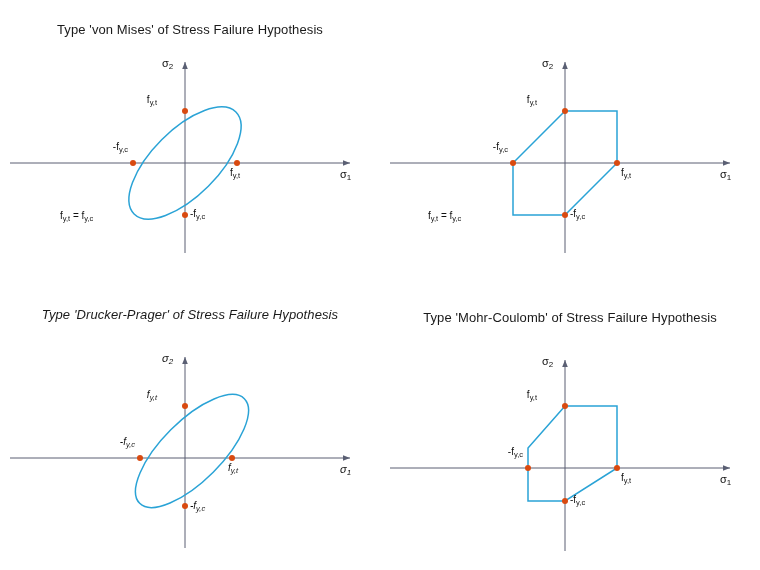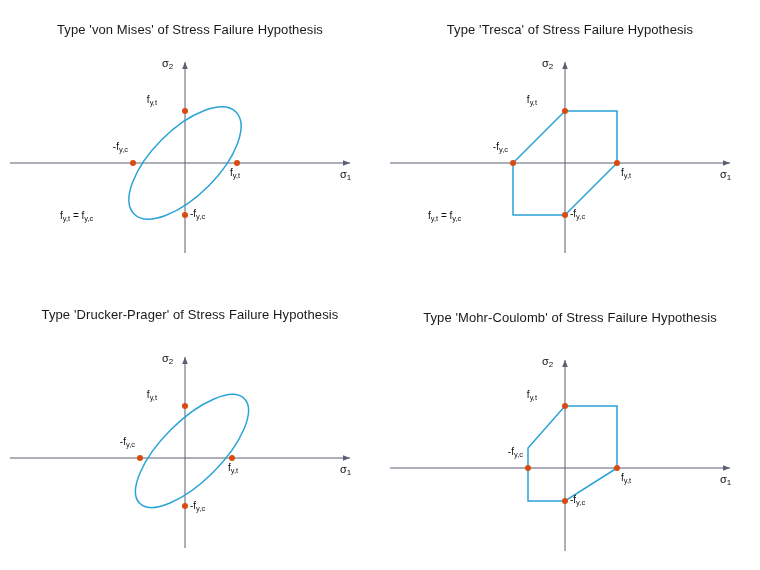--- a/index.html
+++ b/index.html
@@ -117,21 +117,20 @@
     </div>
     <div class="lbl" style="left:190px; top:208px;">
       <span>-f</span><span class="sub">y,c</span>
     </div>
     <div class="eq-lbl" style="left:60px; top:196px;">
       <span>f</span><span class="sub">y,t</span><span> = </span><span>f</span><span class="sub">y,c</span>
     </div>
   </div>
 
   <div class="panel" style="left:380px; top:0px;">
-    <div class="panel-title">Type 'Tresca' of Stress Failure Hypothesis</div>
     <svg class="plot" viewBox="0 0 380 285">
       <g>
         <line x1="10" y1="163" x2="350" y2="163" stroke="#5a5f73" stroke-width="1"></line>
         <polygon points="350,163 343,160.2 343,165.8" fill="#5a5f73"></polygon>
         <line x1="185" y1="253" x2="185" y2="62" stroke="#5a5f73" stroke-width="1"></line>
         <polygon points="185,62 182.2,69 187.8,69" fill="#5a5f73"></polygon>
       </g>
 
       <g>
         <polygon points="185,111 237,111 237,163 185,215 133,215 133,163" fill="none" stroke="#2aa3d6" stroke-width="1.5"></polygon>
@@ -159,21 +158,21 @@
       <span>f</span><span class="sub">y,t</span>
     </div>
     <div class="lbl" style="left:190px; top:208px;">
       <span>-f</span><span class="sub">y,c</span>
     </div>
     <div class="eq-lbl" style="left:48px; top:196px;">
       <span>f</span><span class="sub">y,t</span><span> = </span><span>f</span><span class="sub">y,c</span>
     </div>
   </div>
 
-  <div class="panel" style="left:0px; top:285px;">
+  <div class="panel" style="left:0px; top:285px;font-style:italic;">
     <div class="panel-title">Type 'Drucker-Prager' of Stress Failure Hypothesis</div>
     <svg class="plot" viewBox="0 0 380 285">
       <g>
         <line x1="10" y1="173" x2="350" y2="173" stroke="#5a5f73" stroke-width="1"></line>
         <polygon points="350,173 343,170.2 343,175.8" fill="#5a5f73"></polygon>
         <line x1="185" y1="263" x2="185" y2="72" stroke="#5a5f73" stroke-width="1"></line>
         <polygon points="185,72 182.2,79 187.8,79" fill="#5a5f73"></polygon>
       </g>
 
       <g>

